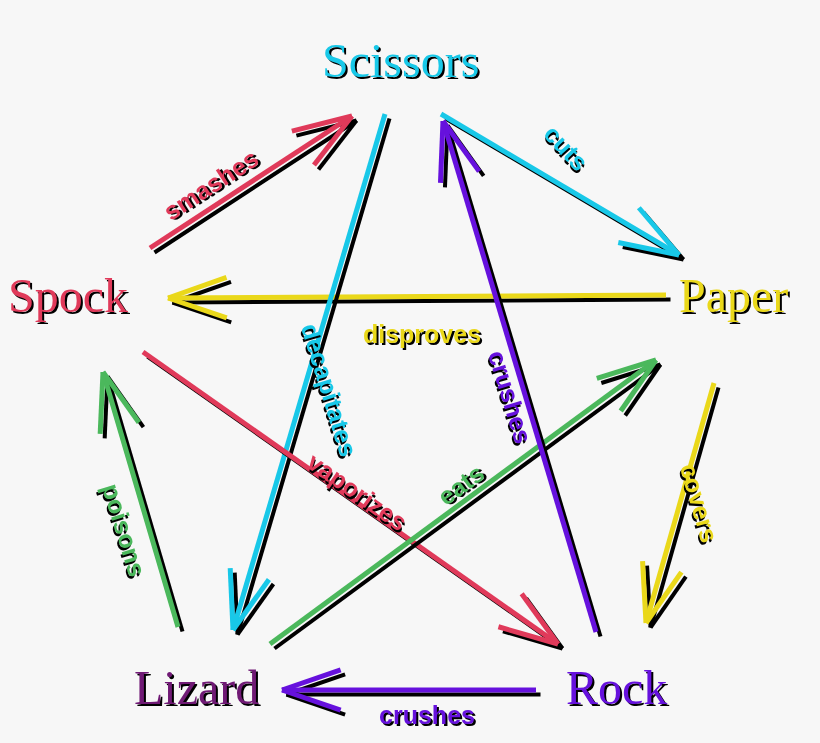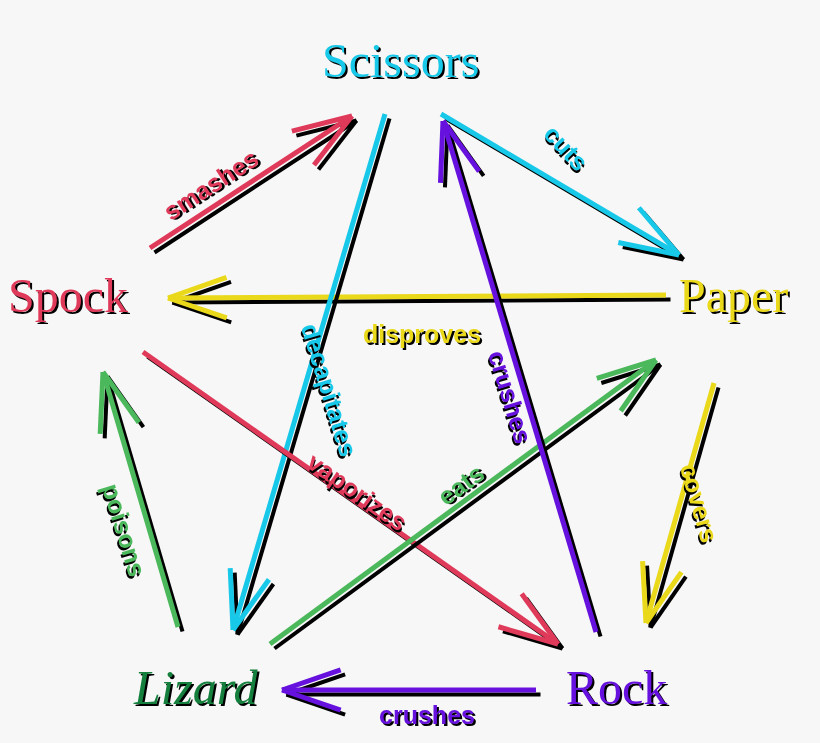--- a/index.html
+++ b/index.html
@@ -138,21 +138,21 @@
           <line x1="596" y1="632" x2="443" y2="121" stroke="#6611dd" stroke-width="5" stroke-linecap="butt"></line>
           <line x1="443" y1="121" x2="479.15176254319084" y2="171.36913802141888" stroke="#6611dd" stroke-width="5" stroke-linecap="butt"></line>
           <line x1="443" y1="121" x2="440.47763982072263" y2="182.94866987374303" stroke="#6611dd" stroke-width="5" stroke-linecap="butt"></line>
         </g>
       </g>
   </svg>
 
   <div class="node-label" id="node-0" style="left: 322px; top: 37px; color: rgb(24, 200, 232); text-shadow: rgb(0, 0, 0) 2px 2px 0px;">Scissors</div>
   <div class="node-label" id="node-2" style="left: 566px; top: 664px; color: rgb(102, 17, 221); text-shadow: rgb(0, 0, 0) 2px 2px 0px;">Rock</div>
   <div class="node-label" id="node-1" style="left: 679px; top: 272px; color: rgb(234, 216, 26); text-shadow: rgb(0, 0, 0) 2px 2px 0px;">Paper</div>
-  <div class="node-label" id="node-3" style="left: 134px; top: 664px; color: #15803d; text-shadow: rgb(0, 0, 0) 2px 2px 0px; font-style: italic;">Lizard</div>
+  <div class="node-label" id="node-3" style="left: 134px; top: 664px; color: #701a75; text-shadow: rgb(0, 0, 0) 2px 2px 0px;">Lizard</div>
   <div class="node-label" id="node-4" style="left: 8px; top: 272px; color: rgb(224, 58, 90); text-shadow: rgb(0, 0, 0) 2px 2px 0px;">Spock</div>
 
   <div class="edge-label" id="edge-0" style="color: rgb(24, 200, 232); text-shadow: rgb(0, 0, 0) 2px 2px 0px; left: 0px; top: 0px; transform: translate(566px, 148px) translate(-50%, -50%) rotate(47deg);">cuts</div>
   <div class="edge-label" id="edge-1" style="color: rgb(234, 216, 26); text-shadow: rgb(0, 0, 0) 2px 2px 0px; left: 0px; top: 12px; transform: translate(422px, 322px) translate(-50%, -50%) rotate(0deg);">disproves</div>
   <div class="edge-label" id="edge-2" style="color: rgb(224, 58, 90); text-shadow: rgb(0, 0, 0) 2px 2px 0px; left: 0px; top: 0px; transform: translate(211px, 185px) translate(-50%, -50%) rotate(-33deg);">smashes</div>
   <div class="edge-label" id="edge-3" style="color: rgb(24, 200, 232); text-shadow: rgb(0, 0, 0) 2px 2px 0px; left: 0px; top: 0px; transform: translate(329px, 390px) translate(-50%, -50%) rotate(73deg);">decapitates</div>
   <div class="edge-label" id="edge-4" style="color: rgb(75, 184, 92); text-shadow: rgb(0, 0, 0) 2px 2px 0px; left: 0px; top: 0px; transform: translate(124px, 530px) translate(-50%, -50%) rotate(73deg);">poisons</div>
   <div class="edge-label" id="edge-5" style="color: rgb(224, 58, 90); text-shadow: rgb(0, 0, 0) 2px 2px 0px; left: 0px; top: 0px; transform: translate(357px, 492px) translate(-50%, -50%) rotate(35deg);">vaporizes</div>
   <div class="edge-label" id="edge-6" style="color: rgb(102, 17, 221); text-shadow: rgb(0, 0, 0) 2px 2px 0px; left: 0px; top: 0px; transform: translate(427px, 715px) translate(-50%, -50%) rotate(0deg);">crushes</div>
   <div class="edge-label" id="edge-7" style="color: rgb(75, 184, 92); text-shadow: rgb(0, 0, 0) 2px 2px 0px; left: 0px; top: 0px; transform: translate(461px, 485px) translate(-50%, -50%) rotate(-36deg);">eats</div>

